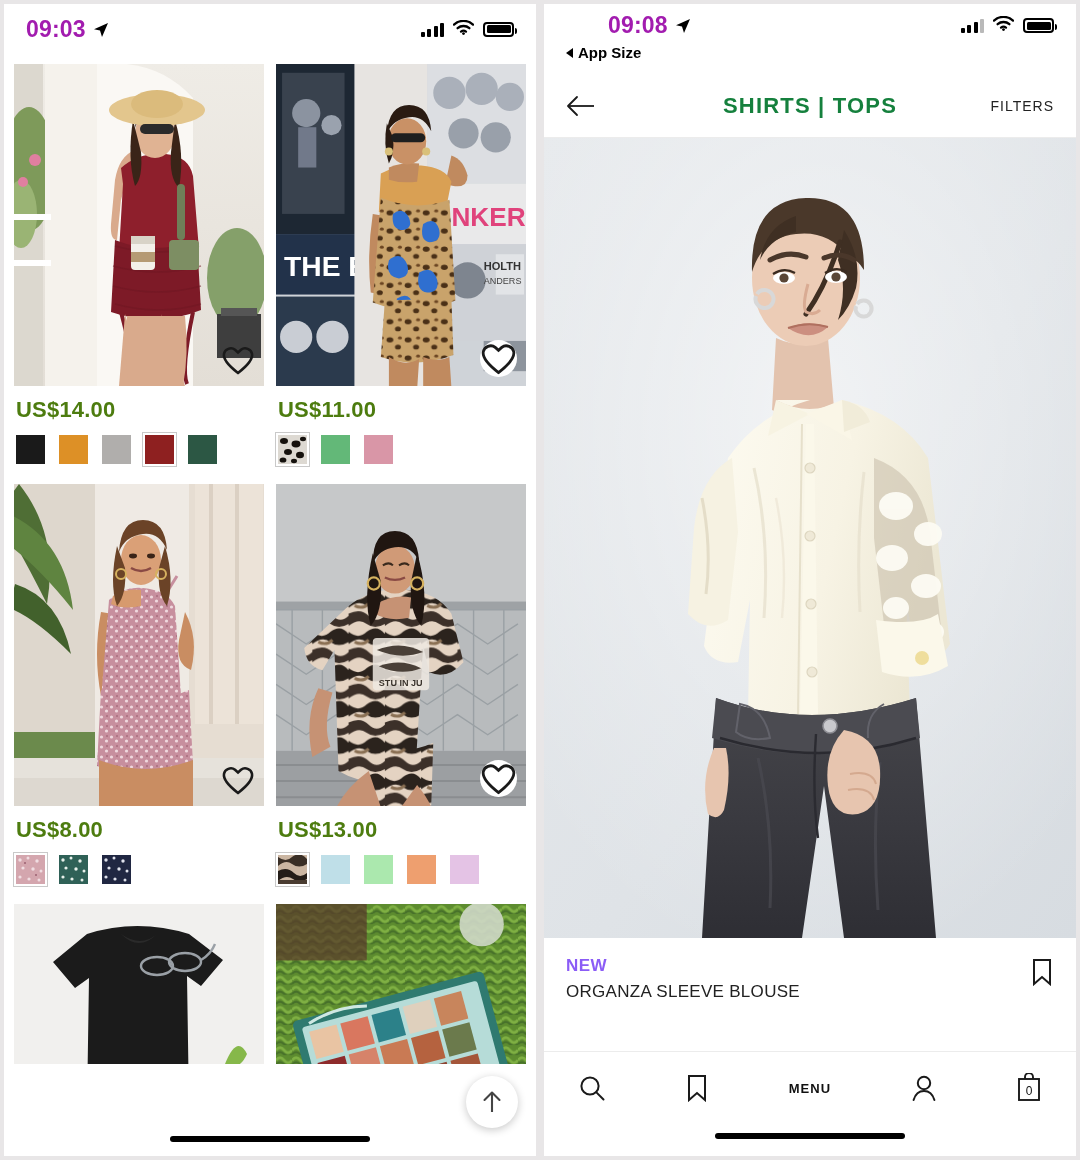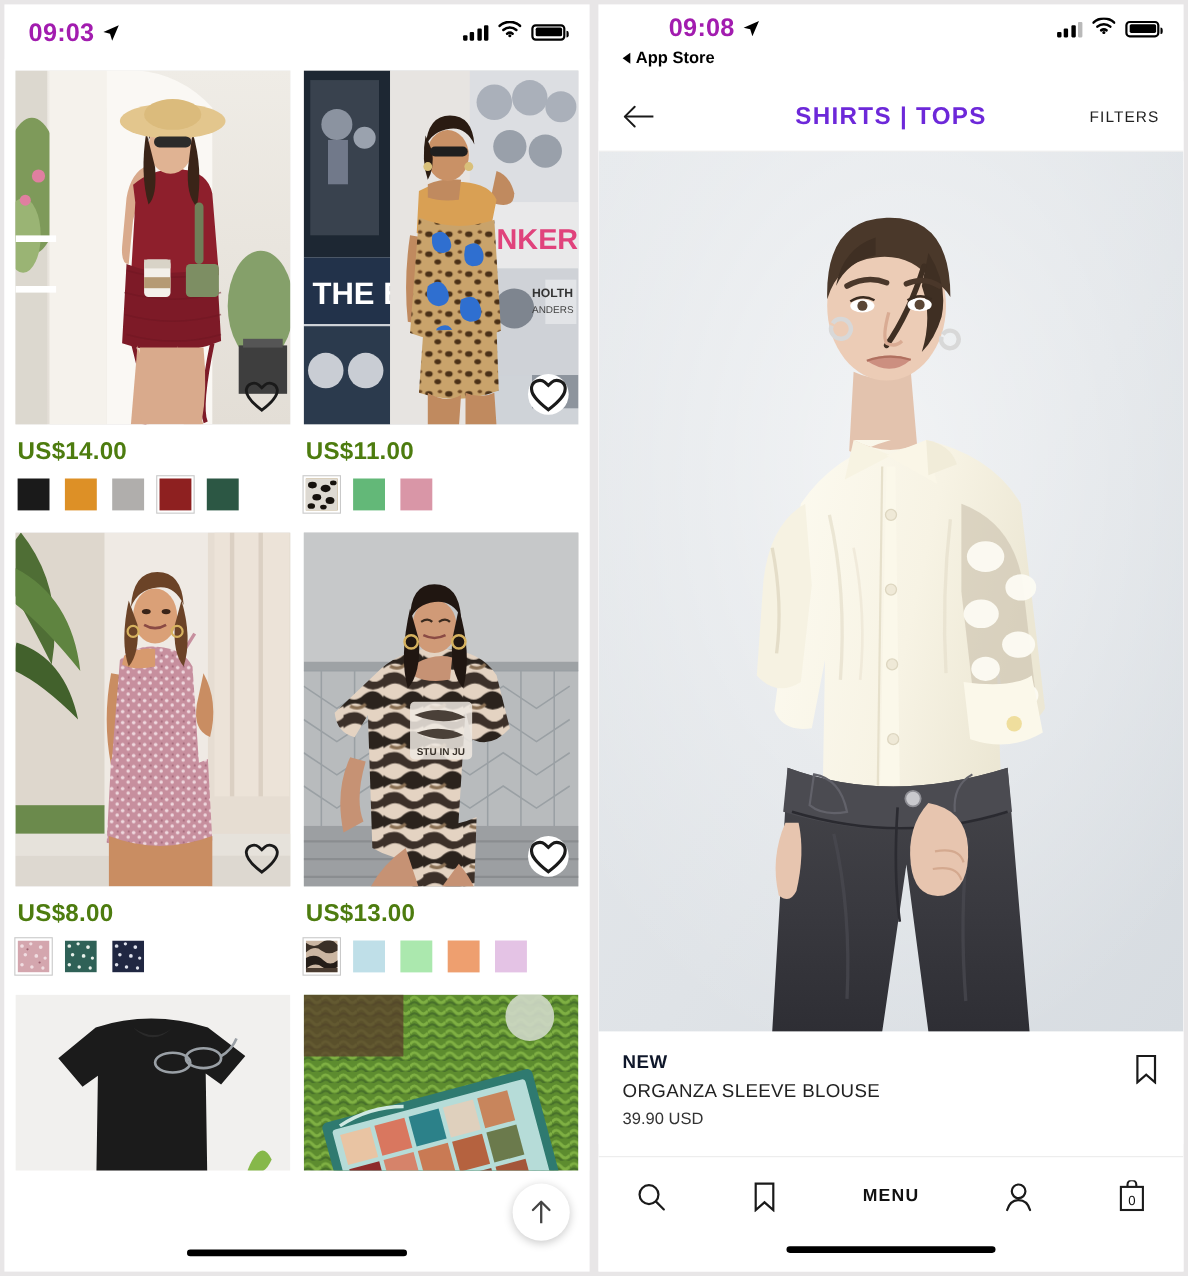--- a/index.html
+++ b/index.html
@@ -140,52 +140,52 @@
 
   
   .rheader {
     height: 64px; display: flex; align-items: center;
     padding: 0 22px; border-bottom: 1px solid #ececec; background: #fff;
     position: relative;
   }
   .back-arrow { width: 30px; height: 22px; cursor: pointer; }
   .rtitle {
     position: absolute; left: 0; right: 0; text-align: center;
-    font-size: 22px; font-weight: bold; letter-spacing: 1.2px; color: #6d28d9;
+    font-size: 22px; font-weight: bold; letter-spacing: 1.2px; color: #15803d;
     pointer-events: none;
   }
   .filters-lbl {
     margin-left: auto; font-size: 14px; letter-spacing: 1px; color: #222;
     cursor: pointer; z-index: 2;
   }
   .hero { width: 100%; height: 800px; overflow: hidden; position: relative; }
   .hero svg { display: block; width: 100%; height: 100%; }
   .pinfo {
     padding: 18px 22px 14px 22px; position: relative; background: #fff;
   }
-  .pnew { font-size: 17px; font-weight: bold; letter-spacing: .4px; color: #0f172a; }
+  .pnew { font-size: 17px; font-weight: bold; letter-spacing: .4px; color: #8b5cf6; }
   .pname { font-size: 17px; color: #222; padding-top: 6px; letter-spacing: .3px; }
   .pprice { font-size: 15px; color: #333; padding-top: 7px; }
   .bookmark-btn {
     position: absolute; right: 22px; top: 20px;
     width: 24px; height: 28px; cursor: pointer;
   }
   .tabbar {
     position: absolute; left: 0; right: 0; bottom: 0;
     height: 105px; border-top: 1px solid #ececec; background: #fff;
   }
   .tabrow {
     display: flex; align-items: center; justify-content: space-between;
     padding: 16px 34px 0 34px;
   }
   .tabitem {
     display: flex; align-items: center; justify-content: center;
     height: 40px; cursor: pointer;
   }
-  .menu-lbl { font-size: 16px; font-weight: bold; letter-spacing: 1.1px; color: #111; }
+  .menu-lbl { font-size: 13px; font-weight: bold; letter-spacing: 1.1px; color: #111; }
   .bagwrap { position: relative; width: 26px; height: 30px; }
   .bagcount {
     position: absolute; left: 0; right: 0; top: 11px; text-align: center;
     font-size: 12px; color: #111;
   }
   .home-ind-right {
     position: absolute; left: 50%; transform: translateX(-50%);
     bottom: 17px; width: 190px; height: 6px; border-radius: 3px; background: #000;
   }
 </style>
@@ -644,21 +644,21 @@
             <path d="M8 11.6 A4.2 4.2 0 0 1 13 11.6" stroke="#000" stroke-width="2.3" fill="none" stroke-linecap="round"></path>
             <circle cx="10.5" cy="13.6" r="1.4" fill="#000"></circle>
           </svg>
         </span>
         <span class="batt">
             <span></span>
           </span>
       </div>
       <div class="appstore-line">
         <span class="tri"></span>
-        <span>App Store</span>
+        <span>App Size</span>
       </div>
     </div>
 
     <div class="rheader">
       <div class="back-arrow">
         <svg viewBox="0 0 30 22">
           <path d="M28 11 H2" stroke="#1a1a1a" stroke-width="1.8" fill="none"></path>
           <path d="M11 2 L2 11 L11 20" stroke="#1a1a1a" stroke-width="1.8" fill="none" stroke-linecap="round" stroke-linejoin="round"></path>
         </svg>
       </div>
@@ -768,21 +768,20 @@
         <path d="M306 636 q22 -4 26 10" stroke="#d4a98f" stroke-width="2" fill="none"></path>
         <path d="M304 652 q22 -4 26 10" stroke="#d4a98f" stroke-width="2" fill="none"></path>
 
         <path d="M170 610 q-14 32 -6 66 q10 8 16 -4 q8 -34 2 -62z" fill="#e7c5af"></path>
       </svg>
     </div>
 
     <div class="pinfo">
       <div class="pnew">NEW</div>
       <div class="pname">ORGANZA SLEEVE BLOUSE</div>
-      <div class="pprice">39.90 USD</div>
       <div class="bookmark-btn">
         <svg viewBox="0 0 24 28">
           <path d="M4 2 H20 V26 L12 19 L4 26 Z" fill="none" stroke="#1a1a1a" stroke-width="2"></path>
         </svg>
       </div>
     </div>
 
     <div class="tabbar">
       <div class="tabrow">
         <div class="tabitem">

